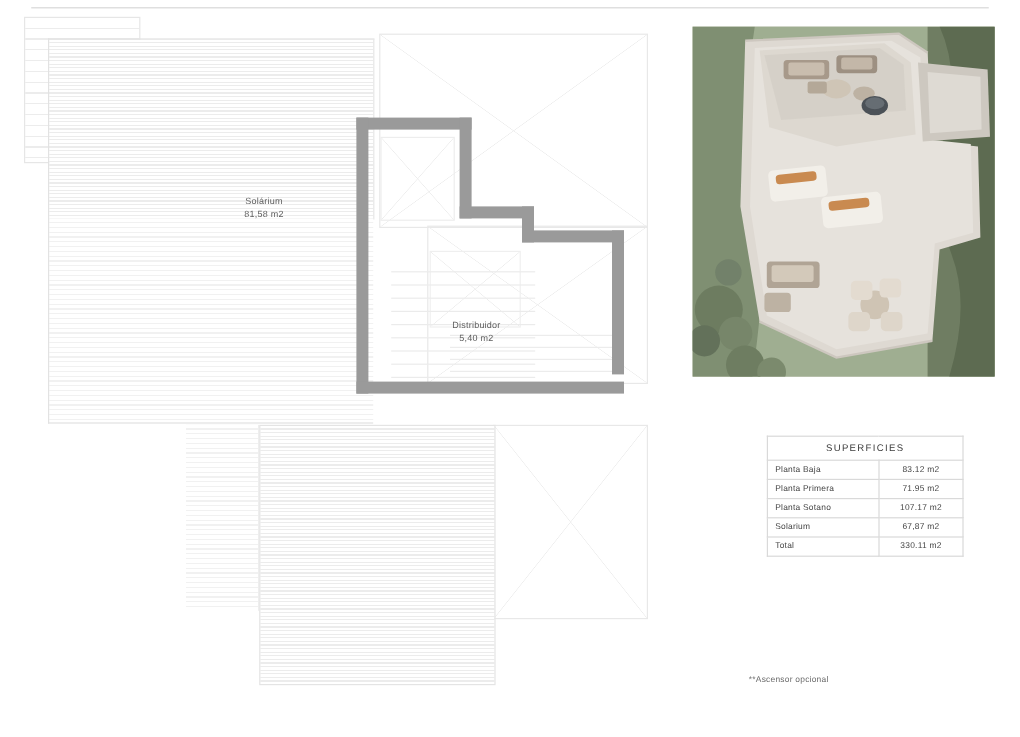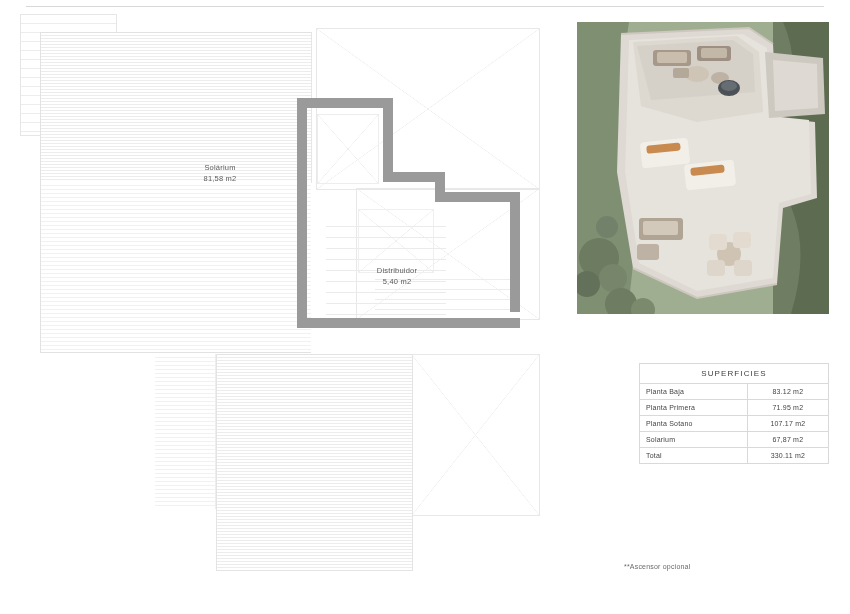--- a/index.html
+++ b/index.html
@@ -166,21 +166,21 @@
     width: 252px; height: 292px;
     overflow: hidden;
     background: #cfcfc6;
   }
   .render svg { display: block; }
 
   
   .table-wrap {
     position: absolute;
     left: 639px; top: 363px;
-    width: 190px;
+    width: 164px;
   }
   table {
     border-collapse: collapse;
     width: 100%;
     font-size: 7px;
     color: #444;
   }
   table th, table td {
     border: 1px solid #d9d9d9;
     padding: 4px 6px;

